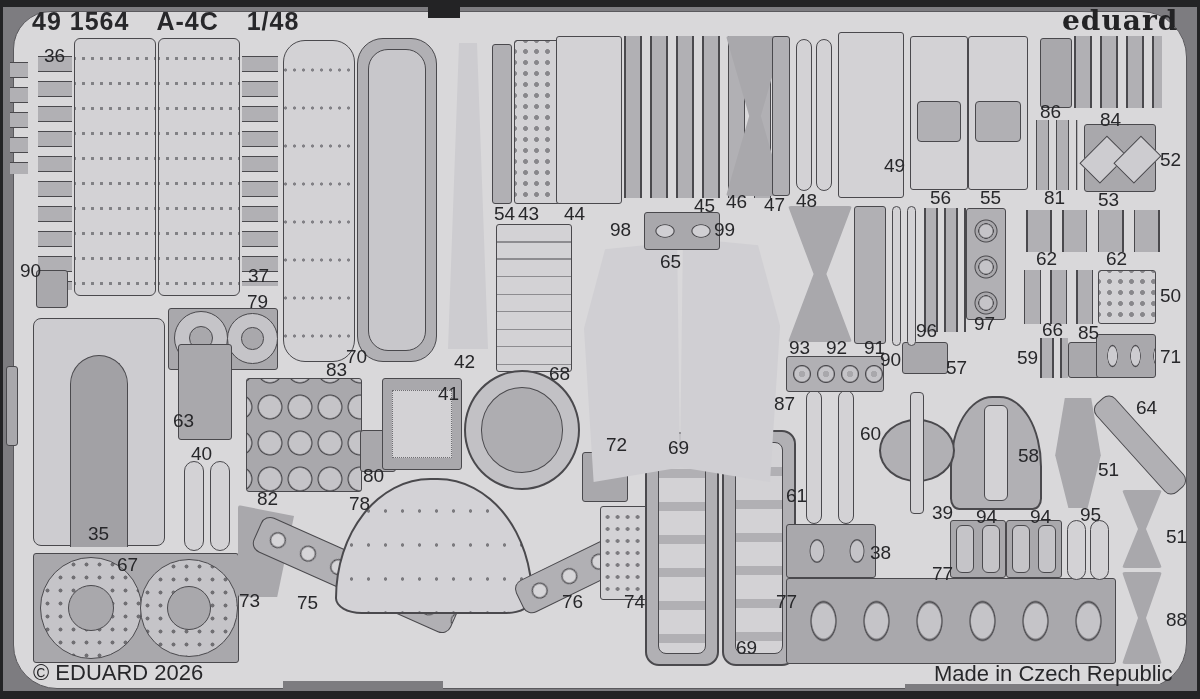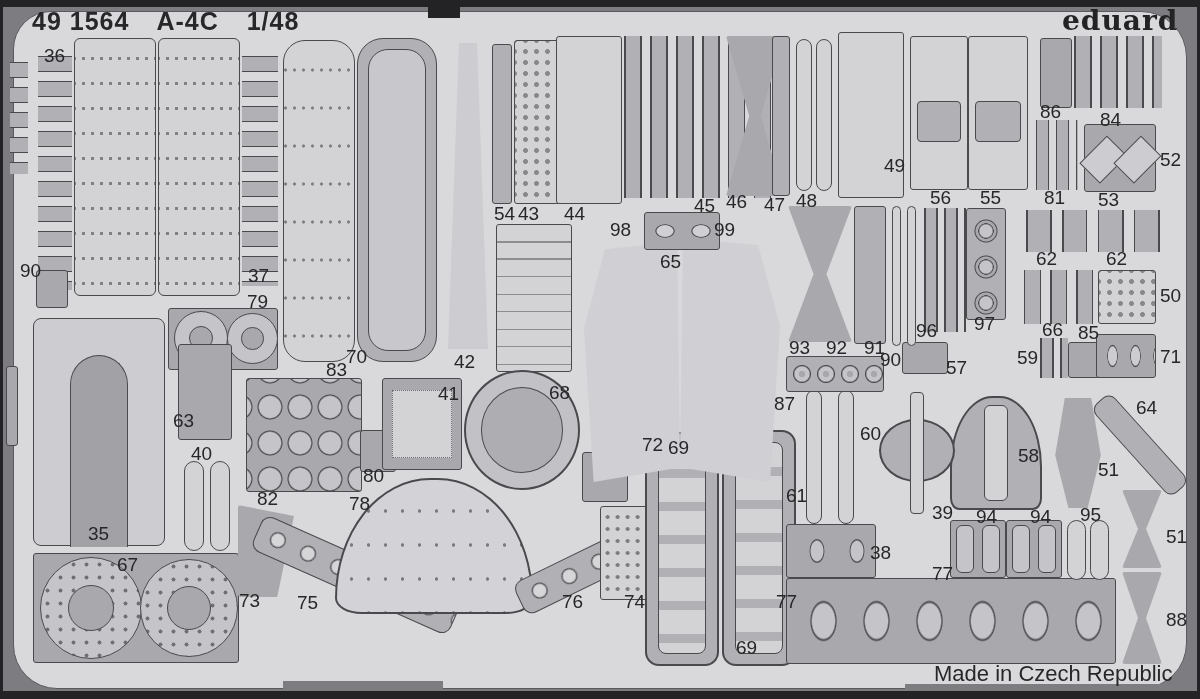--- a/index.html
+++ b/index.html
@@ -228,21 +228,21 @@
       <div class="plabel" style="left: 173px; top: 411px;">63</div>
       <div class="plabel" style="left: 191px; top: 444px;">40</div>
       <div class="plabel" style="left: 257px; top: 489px;">82</div>
       <div class="plabel" style="left: 363px; top: 466px;">80</div>
       <div class="plabel" style="left: 117px; top: 555px;">67</div>
       <div class="plabel" style="left: 239px; top: 591px;">73</div>
       <div class="plabel" style="left: 297px; top: 593px;">75</div>
       <div class="plabel" style="left: 349px; top: 494px;">78</div>
       <div class="plabel" style="left: 562px; top: 592px;">76</div>
       <div class="plabel" style="left: 624px; top: 592px;">74</div>
-      <div class="plabel" style="left: 606px; top: 435px; margin-left: 36px;">72</div>
+      <div class="plabel" style="left: 606px; top: 435px;">72</div>
       <div class="plabel" style="left: 668px; top: 438px;">69</div>
       <div class="plabel" style="left: 736px; top: 638px;">69</div>
       <div class="plabel" style="left: 326px; top: 360px;">83</div>
       <div class="plabel" style="left: 346px; top: 347px;">70</div>
       <div class="plabel" style="left: 454px; top: 352px;">42</div>
       <div class="plabel" style="left: 494px; top: 204px;">54</div>
       <div class="plabel" style="left: 518px; top: 204px;">43</div>
       <div class="plabel" style="left: 564px; top: 204px;">44</div>
       <div class="plabel" style="left: 694px; top: 196px;">45</div>
       <div class="plabel" style="left: 726px; top: 192px;">46</div>
@@ -276,35 +276,36 @@
       <div class="plabel" style="left: 880px; top: 350px;">90</div>
       <div class="plabel" style="left: 946px; top: 358px;">57</div>
       <div class="plabel" style="left: 789px; top: 338px;">93</div>
       <div class="plabel" style="left: 826px; top: 338px;">92</div>
       <div class="plabel" style="left: 864px; top: 338px;">91</div>
       <div class="plabel" style="left: 916px; top: 321px;">96</div>
       <div class="plabel" style="left: 974px; top: 314px;">97</div>
       <div class="plabel" style="left: 660px; top: 252px;">65</div>
       <div class="plabel" style="left: 610px; top: 220px;">98</div>
       <div class="plabel" style="left: 714px; top: 220px;">99</div>
-      <div class="plabel" style="left: 549px; top: 383px;">68</div>
+      <div class="plabel" style="left: 549px; top: 364px;">68</div>
       <div class="plabel" style="left: 438px; top: 384px;">41</div>
       <div class="plabel" style="left: 976px; top: 507px;">94</div>
       <div class="plabel" style="left: 1030px; top: 507px;">94</div>
       <div class="plabel" style="left: 1080px; top: 505px;">95</div>
       <div class="plabel" style="left: 1166px; top: 527px;">51</div>
       <div class="plabel" style="left: 1166px; top: 610px;">88</div>
     </div>
 
   <div class="hdr">
     <span>49 1564</span>
     <span>A-4C</span>
     <span>1/48</span>
   </div>
   <div class="brand">eduard</div>
+  <div class="foot-left">© EDUARD 2026</div>
   <div class="foot-right">Made in Czech Republic</div>
 
   <div class="edge edge-top"></div>
   <div class="edge edge-bottom"></div>
   <div class="edge edge-left"></div>
   <div class="edge edge-right"></div>
   <div class="top-notch"></div>
 </div>
 
 </body></html>

